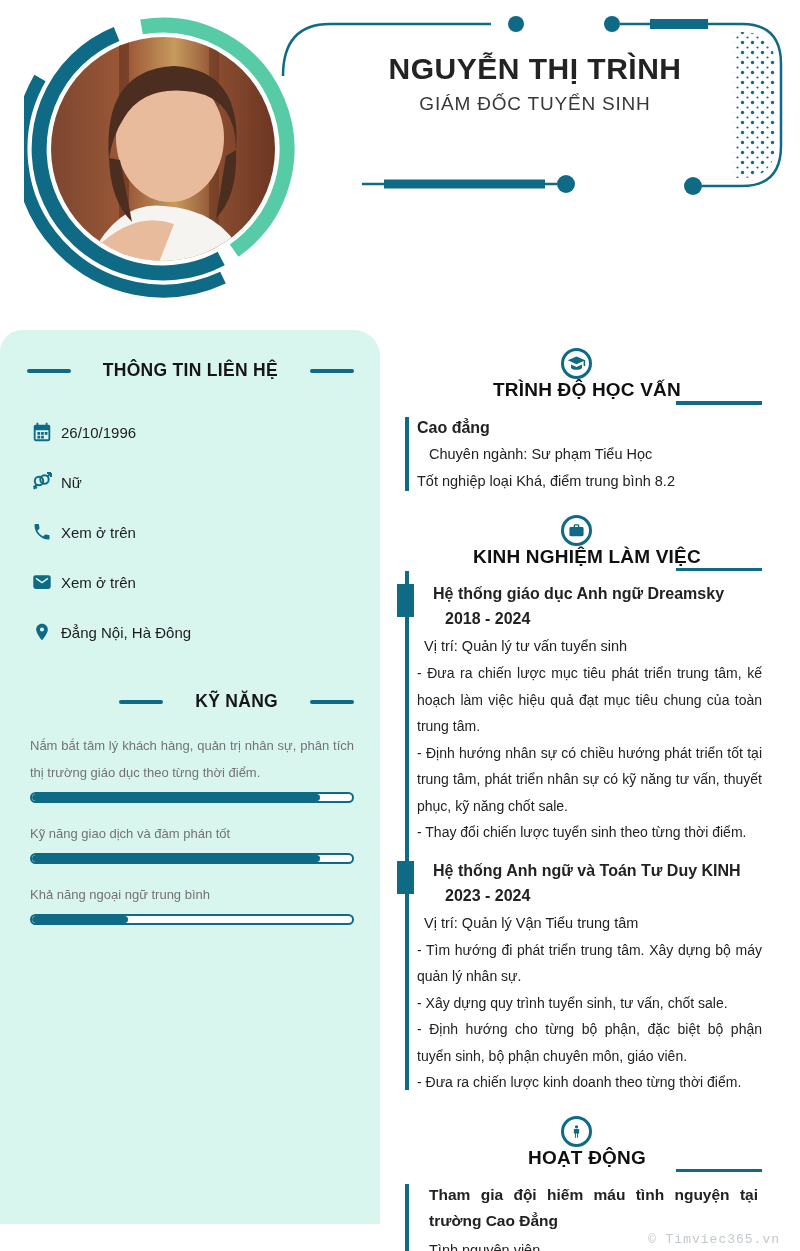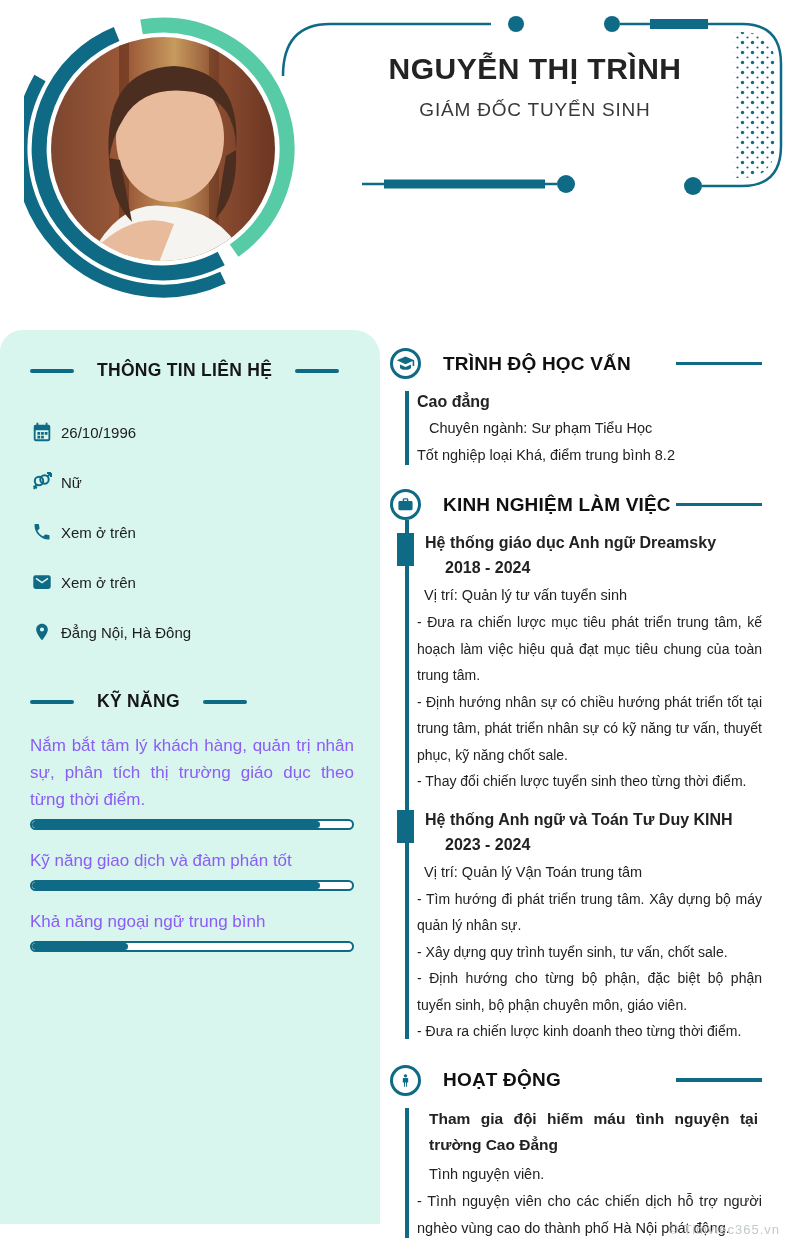--- a/index.html
+++ b/index.html
@@ -13,68 +13,68 @@
   html,body{background:#fff;}
   body{font-family:"Liberation Sans","DejaVu Sans",sans-serif;color:var(--ink);}
   .page{position:relative;width:800px;height:1251px;background:#fff;overflow:hidden;margin:0 auto;}
 
   
   .header{position:relative;width:800px;height:330px;background:#fff;}
   .decor-svg{position:absolute;left:0;top:0;}
   .photo-wrap{position:absolute;left:24px;top:10px;width:290px;height:290px;}
   .name-block{position:absolute;left:300px;top:52px;width:470px;text-align:center;}
   .name{font-size:30px;font-weight:bold;color:#232323;letter-spacing:.5px;}
-  .job-title{margin-top:13px;font-size:19px;color:#383838;letter-spacing:.8px;}
+  .job-title{margin-top:7px;font-size:19px;color:#383838;letter-spacing:.8px;}
 
   
   .body-row{position:absolute;left:0;top:330px;width:800px;height:921px;display:flex;}
 
   
   .sidebar{width:380px;height:894px;background:var(--mint);border-radius:22px 26px 0 0;padding:26px 26px 0 30px;}
-  .side-head{display:flex;align-items:center;justify-content:flex-start;gap:23px;margin-top:4px;}
+  .side-head{display:flex;align-items:center;justify-content:flex-end;gap:32px;margin-top:4px;}
   .side-head .dash{width:44px;height:4px;background:var(--teal);border-radius:2px;flex-shrink:0;}
   .side-head .side-title{font-size:17.5px;font-weight:bold;color:#161616;letter-spacing:.3px;white-space:nowrap;}
   .contact-list{margin-top:26px;}
   .contact-item{display:flex;align-items:center;gap:7px;height:50px;}
   .contact-item .cicon{width:24px;height:24px;flex-shrink:0;display:flex;align-items:center;justify-content:center;}
   .contact-item .clabel{font-size:15px;color:#1d1d1d;}
   .skills-head{margin-top:34px;}
   .skills-list{margin-top:20px;}
   .skill{margin-bottom:17px;}
-  .skill-label{font-size:17px;line-height:27px;color:#8b5cf6;text-align:justify;}
+  .skill-label{font-size:13px;line-height:27px;color:#737373;text-align:justify;}
   .skill-track{margin-top:6px;height:11px;border:2px solid var(--teal);border-radius:7px;background:#fff;overflow:hidden;}
   .skill-fill{height:100%;background:var(--teal);border-radius:5px;}
 
   
   .main{flex:1;padding:18px 38px 0 10px;position:relative;}
-  .msec-head{display:flex;align-items:center;margin-bottom:10px;}
+  .msec-head{display:flex;align-items:center;margin-bottom:10px;flex-direction:column;}
   .icon-circle{width:31px;height:31px;border:3px solid var(--teal);border-radius:50%;background:#fff;display:flex;align-items:center;justify-content:center;flex-shrink:0;position:relative;z-index:2;}
   .msec-title{margin-left:22px;font-size:19px;font-weight:bold;color:#101010;letter-spacing:.2px;white-space:nowrap;}
   .msec-line{margin-left:auto;width:86px;height:3.5px;background:var(--teal);}
   .msec-body{position:relative;margin-left:27px;}
   .msec-body.vline::before{content:"";position:absolute;left:-12px;top:2px;bottom:4px;width:4px;background:var(--teal);}
   .msec-body.vline-tall::before{top:-10px;bottom:6px;}
   .msec{margin-bottom:20px;}
 
   .edu-degree{font-size:16px;font-weight:bold;line-height:26px;}
   .edu-major{font-size:14.5px;line-height:27px;margin-left:12px;}
   .edu-result{font-size:14.5px;line-height:27px;}
 
   .job{position:relative;margin-bottom:12px;}
   .job-marker{position:absolute;left:-20px;top:3px;width:17px;height:33px;background:var(--teal);z-index:1;}
-  .job-company{font-size:16px;font-weight:bold;line-height:25px;margin-left:8px;padding-right:10px;}
+  .job-company{font-size:16px;font-weight:bold;line-height:25px;margin-left:16px;padding-right:10px;}
   .job-period{font-size:16px;font-weight:bold;line-height:25px;margin-left:28px;}
   .job-position{font-size:14.5px;line-height:27px;margin-left:7px;margin-top:2px;}
   .job-bullet{font-size:14px;line-height:26.5px;text-align:justify;}
 
   .act-title{font-size:15.5px;font-weight:bold;line-height:26px;margin-left:12px;text-align:justify;padding-right:4px;}
   .act-role{font-size:14.5px;line-height:27px;margin-left:12px;margin-top:3px;}
   .act-bullet{font-size:14.5px;line-height:27px;text-align:justify;}
 
-  .footer{position:absolute;right:20px;bottom:14px;font-family:Liberation Sans, sans-serif;font-size:13px;color:var(--footer-gray);letter-spacing:1px;margin-left:14px;}
+  .footer{position:absolute;right:20px;bottom:4px;font-family:Liberation Mono, monospace;font-size:13px;color:var(--footer-gray);letter-spacing:1px;margin-left:14px;}
 </style>
 </head>
 <body>
 
 <div class="page">
 
   <div class="header">
 
     <svg class="decor-svg" width="800" height="330" viewBox="0 0 800 330">
       <defs>
@@ -269,21 +269,21 @@
             <div class="job-position">Vị trí: Quản lý tư vấn tuyển sinh</div>
             <div class="job-bullet">- Đưa ra chiến lược mục tiêu phát triển trung tâm, kế hoạch làm việc hiệu quả đạt mục tiêu chung của toàn trung tâm.</div>
             <div class="job-bullet">- Định hướng nhân sự có chiều hướng phát triển tốt tại trung tâm, phát triển nhân sự có kỹ năng tư vấn, thuyết phục, kỹ năng chốt sale.</div>
             <div class="job-bullet">- Thay đổi chiến lược tuyển sinh theo từng thời điểm.</div>
           </div>
 
           <div class="job">
             <span class="job-marker"></span>
             <div class="job-company">Hệ thống Anh ngữ và Toán Tư Duy KINH</div>
             <div class="job-period">2023 - 2024</div>
-            <div class="job-position">Vị trí: Quản lý Vận Toán trung tâm</div>
+            <div class="job-position">Vị trí: Quản lý Vận Tiểu trung tâm</div>
             <div class="job-bullet">- Tìm hướng đi phát triển trung tâm. Xây dựng bộ máy quản lý nhân sự.</div>
             <div class="job-bullet">- Xây dựng quy trình tuyển sinh, tư vấn, chốt sale.</div>
             <div class="job-bullet">- Định hướng cho từng bộ phận, đặc biệt bộ phận tuyển sinh, bộ phận chuyên môn, giáo viên.</div>
             <div class="job-bullet">- Đưa ra chiến lược kinh doanh theo từng thời điểm.</div>
           </div>
 
         </div>
       </section>
 
       <section class="msec">

